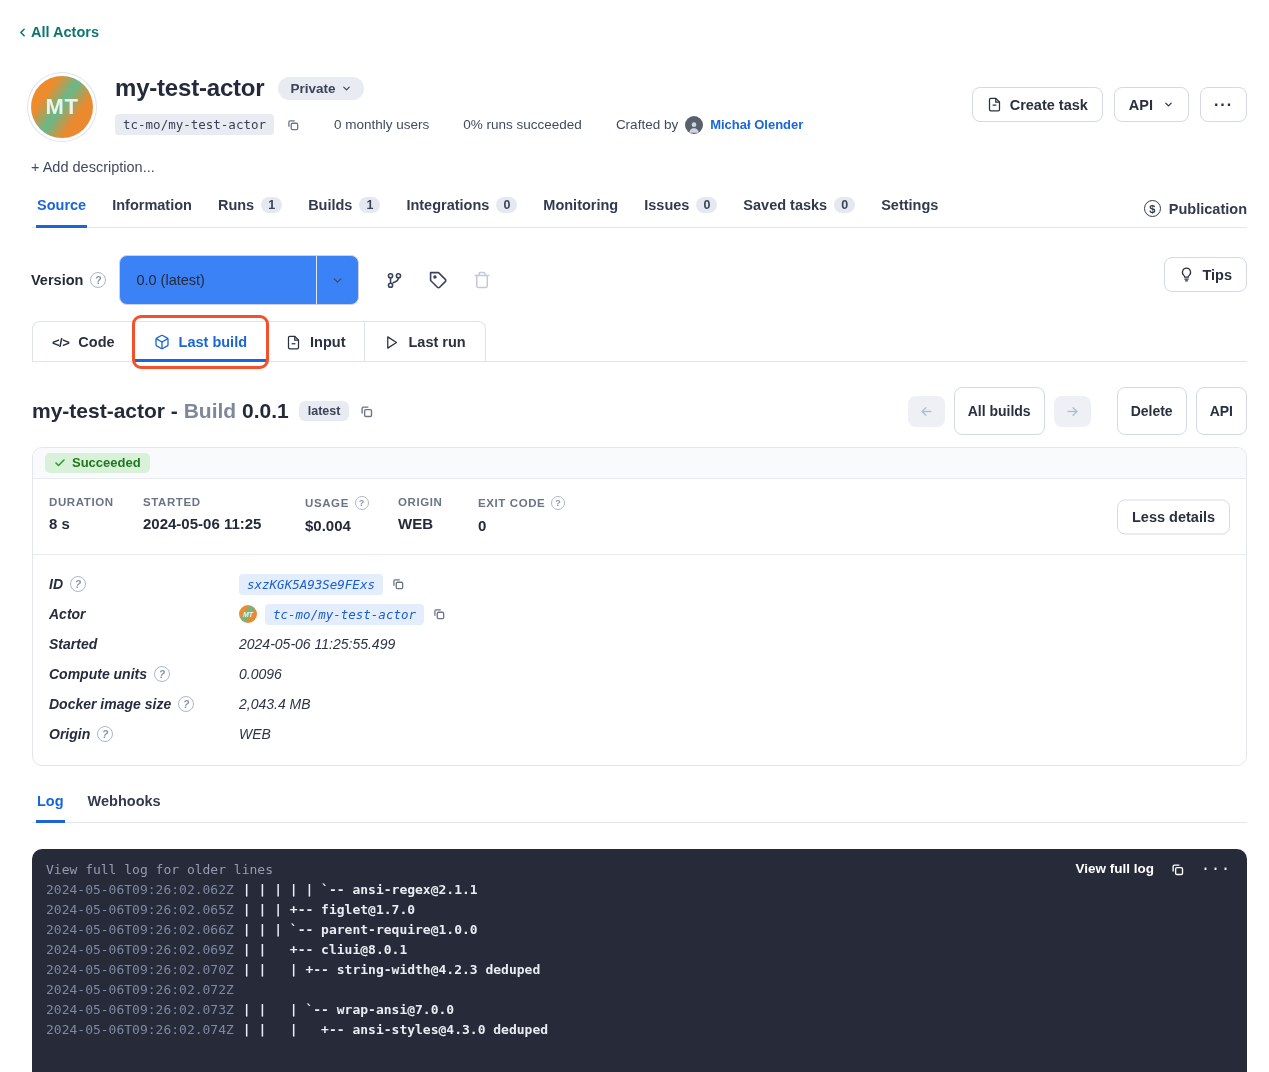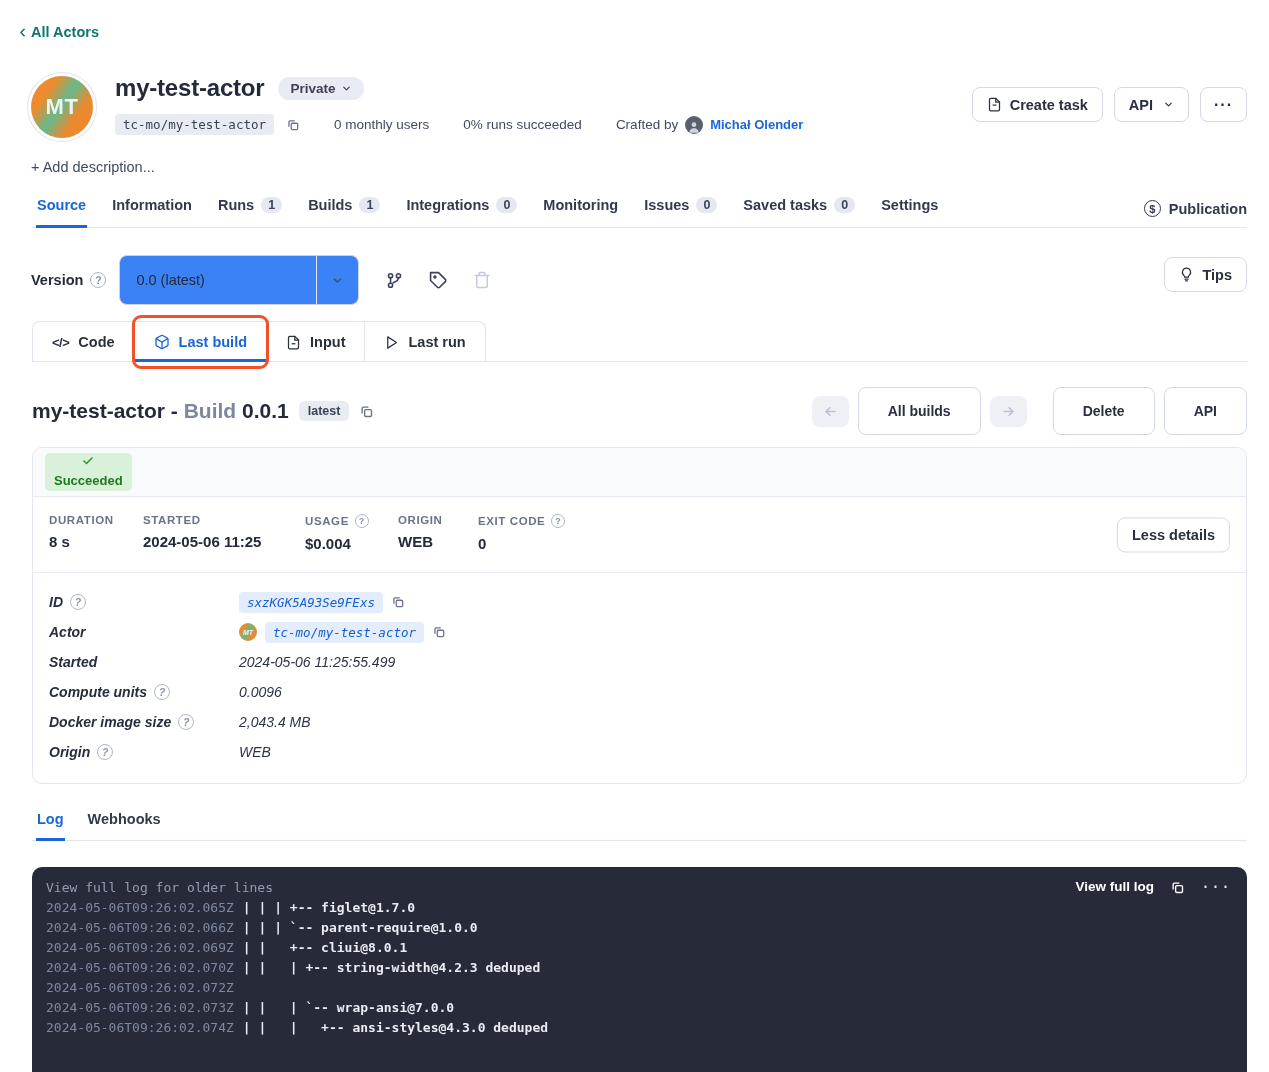--- a/index.html
+++ b/index.html
@@ -65,27 +65,27 @@
   .subtab.active::after { content:""; position:absolute; left:0; right:0; bottom:-1px; height:3px; background:#1a66d9; }
   .annotation-rect { position:absolute; inset:-7px -3px -8px -3px; border:3px solid #f4502a; border-radius:9px; pointer-events:none; z-index:5; }
 
   
   .build-header { display:flex; align-items:center; margin:25px 22px 0 32px; }
   .build-title { display:flex; align-items:center; gap:10px; font-size:21px; font-weight:700; color:#242a3a; }
   .build-title .dim { color:#7e879c; }
   .latest-pill { background:#e9ebf3; color:#3c4358; border-radius:6px; font-size:12.5px; font-weight:600; padding:3px 9px; }
   .build-actions { margin-left:auto; display:flex; align-items:center; gap:9px; }
   .nav-btn { width:37px; height:31px; border:none; background:#eef0f6; border-radius:8px; color:#b6bed2; display:inline-flex; align-items:center; justify-content:center; cursor:default; }
-  .btn-sm { height:48px; padding:0 29px; font-size:14px; }
+  .btn-sm { height:48px; padding:0 13px; font-size:14px; }
   .gap-lg { width:8px; }
 
   
   .details-panel { margin:12px 22px 0 32px; border:1px solid #e3e6ee; border-radius:10px; overflow:hidden; background:#fff; }
   .status-strip { background:#f9fafc; border-bottom:1px solid #e8eaf1; padding:5px 12px; }
-  .status-badge { display:inline-flex; align-items:center; gap:6px; background:#d8f1d8; color:#1e7a1e; border-radius:5px; font-size:13px; font-weight:600; padding:2px 9px 3px;flex-direction:column; }
+  .status-badge { display:inline-flex; align-items:center; gap:6px; background:#d8f1d8; color:#1e7a1e; border-radius:5px; font-size:13px; font-weight:600; padding:2px 9px 3px; }
   .stats-row { position:relative; display:flex; padding:17px 16px 20px; }
   .stat { margin-right:0; }
   .stat-label { display:flex; align-items:center; gap:6px; font-size:11.5px; font-weight:700; letter-spacing:0.6px; color:#6b7389; }
   .stat-value { margin-top:7px; font-size:15px; font-weight:700; color:#242a3a; }
   .less-details { position:absolute; right:16px; top:50%; transform:translateY(-50%); }
   .kv-section { border-top:1px solid #e8eaf1; padding:14px 16px 16px; }
   .kv-row { display:flex; align-items:center; height:30px;font-style:italic; }
   .kv-label { width:190px; font-size:14px; font-weight:700; color:#272d3f; display:flex; align-items:center; gap:7px; }
   .kv-value { font-size:14px; color:#2c3346; display:flex; align-items:center; gap:8px; }
   .blue-badge { font-family:"DejaVu Sans Mono", monospace; font-size:12.5px; color:#1a5fd0; background:#e4edfc; border-radius:4px; padding:3px 8px; cursor:pointer; }
@@ -449,20 +449,21 @@
   </div>
 
   <div class="log-tabs" id="log-tabs">
       <div class="log-tab active">Log</div>
       <div class="log-tab">Webhooks</div>
     </div>
 
   <div class="terminal">
     <div class="older-link">View full log for older lines</div>
     <div id="log-lines">
+        <div class="log-line"><span class="log-ts">2024-05-06T09:26:02.062Z</span><span class="log-msg">| | | | | `-- ansi-regex@2.1.1</span></div>
         <div class="log-line"><span class="log-ts">2024-05-06T09:26:02.065Z</span><span class="log-msg">| | | +-- figlet@1.7.0</span></div>
         <div class="log-line"><span class="log-ts">2024-05-06T09:26:02.066Z</span><span class="log-msg">| | | `-- parent-require@1.0.0</span></div>
         <div class="log-line"><span class="log-ts">2024-05-06T09:26:02.069Z</span><span class="log-msg">| |   +-- cliui@8.0.1</span></div>
         <div class="log-line"><span class="log-ts">2024-05-06T09:26:02.070Z</span><span class="log-msg">| |   | +-- string-width@4.2.3 deduped</span></div>
         <div class="log-line"><span class="log-ts">2024-05-06T09:26:02.072Z</span></div>
         <div class="log-line"><span class="log-ts">2024-05-06T09:26:02.073Z</span><span class="log-msg">| |   | `-- wrap-ansi@7.0.0</span></div>
         <div class="log-line"><span class="log-ts">2024-05-06T09:26:02.074Z</span><span class="log-msg">| |   |   +-- ansi-styles@4.3.0 deduped</span></div>
       </div>
     <div class="term-controls">
       <span class="vfl">View full log</span>

